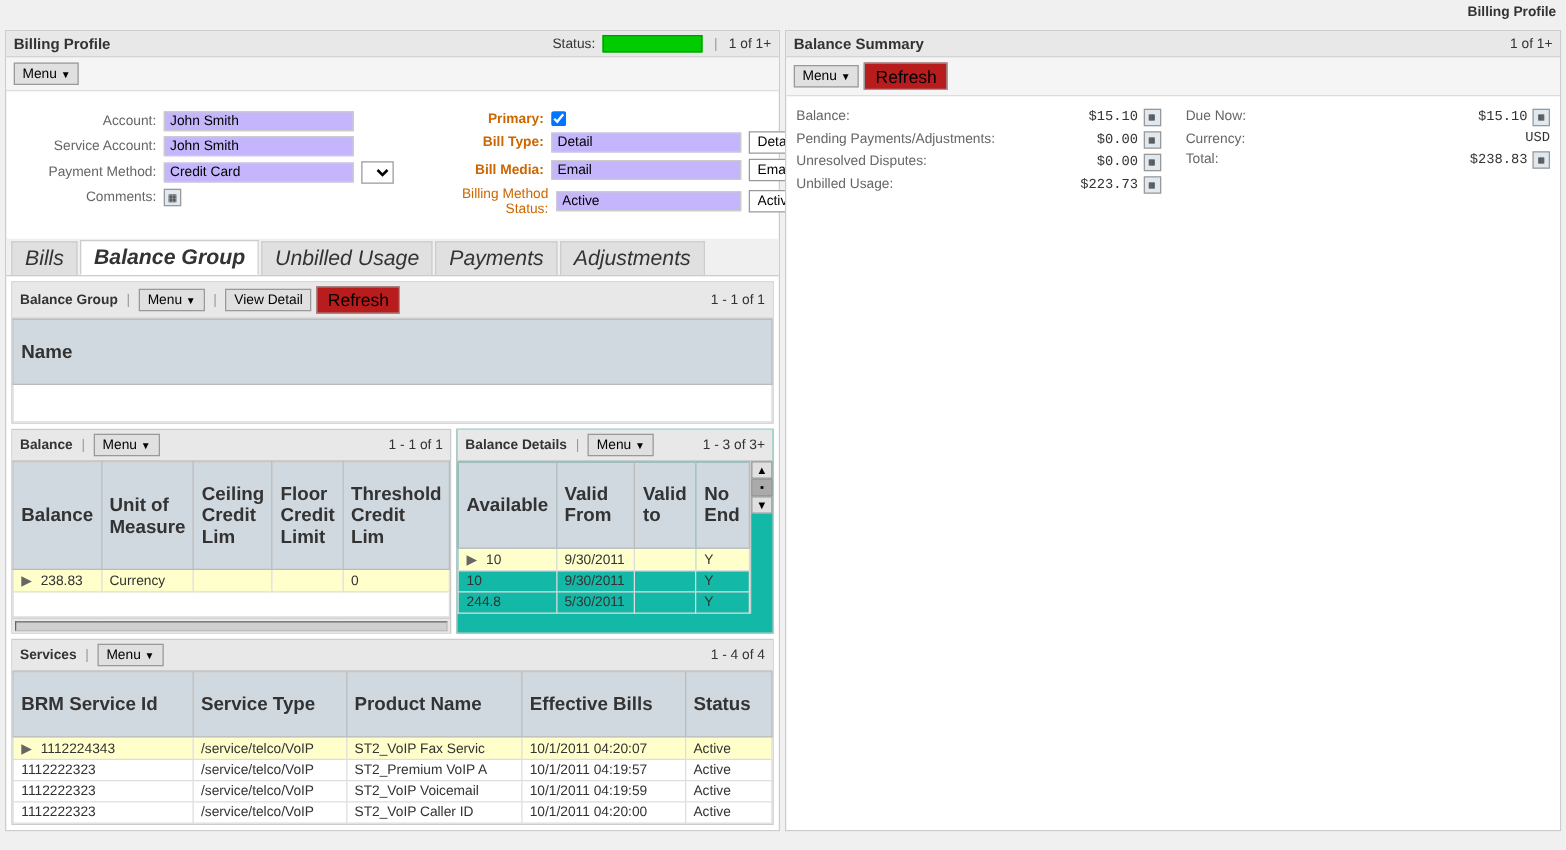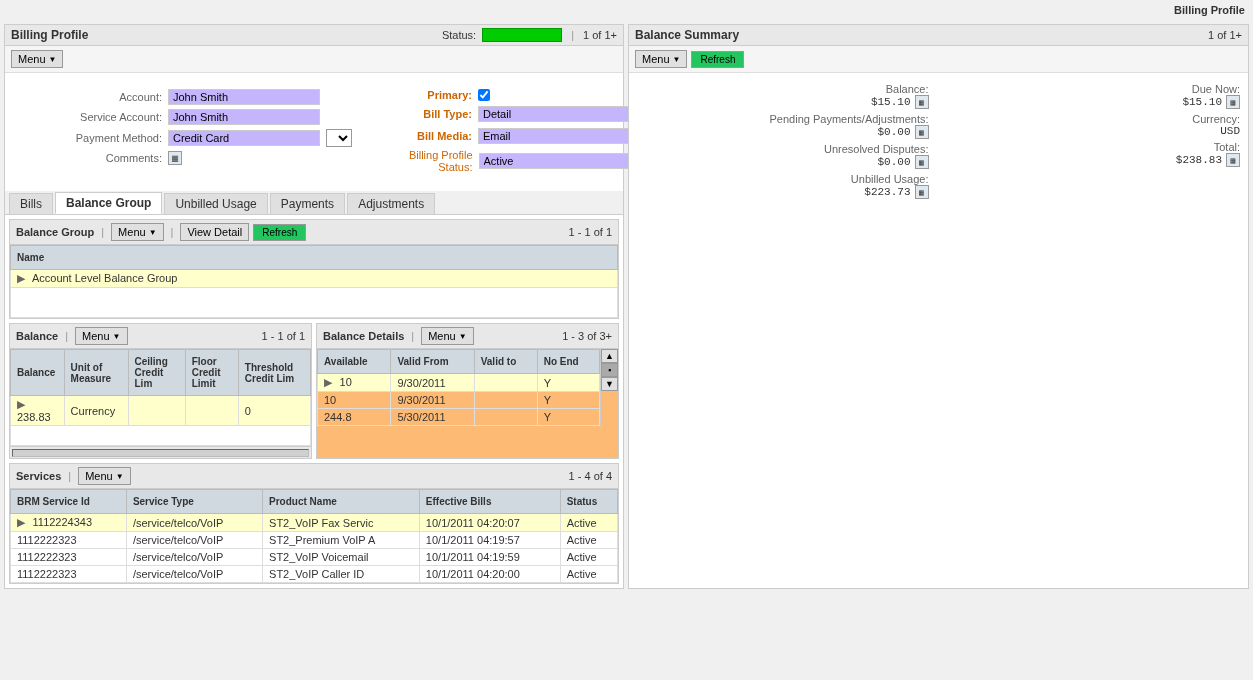--- a/index.html
+++ b/index.html
@@ -10,65 +10,65 @@
     .main-container { display: flex; gap: 4px; padding: 4px; }
     
     .panel { border: 1px solid #ccc; background: #fff; }
     .panel-header { background: #e8e8e8; border-bottom: 1px solid #ccc; padding: 3px 6px; display: flex; align-items: center; justify-content: space-between; }
     .panel-title { font-weight: bold; font-size: 12px; }
     .panel-header-right { display: flex; align-items: center; gap: 6px; font-size: 11px; }
     .status-green { background: #00cc00; width: 80px; height: 14px; display: inline-block; border: 1px solid #009900; }
     
     .menu-btn { background: #e0e0e0; border: 1px solid #999; padding: 2px 6px; cursor: pointer; font-size: 11px; display: inline-flex; align-items: center; gap: 3px; }
     .menu-btn::after { content: '▼'; font-size: 8px; }
-    .refresh-btn { background: #22c55e; border: 1px solid #999; padding: 2px 8px; cursor: pointer; font-size: 10px; }
+    .refresh-btn { background: #b91c1c; border: 1px solid #999; padding: 2px 8px; cursor: pointer; font-size: 14px; }
     
     .toolbar { padding: 4px 6px; display: flex; align-items: center; gap: 4px; border-bottom: 1px solid #ddd; background: #f5f5f5; }
     
     .form-grid { display: grid; grid-template-columns: 1fr 1fr; padding: 8px 12px; gap: 4px 20px; }
     .form-row { display: flex; align-items: center; gap: 6px; padding: 2px 0; }
     .form-label { color: #666; text-align: right; min-width: 100px; font-size: 11px; }
     .form-input { border: 1px solid #ccc; padding: 1px 4px; font-size: 11px; background: #c4b5fd; min-width: 100px; }
     .form-select { border: 1px solid #999; padding: 1px 2px; font-size: 11px; background: #fff; }
     .checkbox { width: 12px; height: 12px; }
     .primary-label { color: #cc6600; font-weight: bold; }
     .billing-status-label { color: #cc6600; }
     
     .tabs { display: flex; border-bottom: 1px solid #ccc; background: #f0f0f0; padding: 0 4px; margin-top: 2px; }
-    .tab { padding: 3px 10px; border: 1px solid #ccc; border-bottom: none; background: #e0e0e0; cursor: pointer; font-size: 12px; margin-right: 2px; margin-top: 2px; }
+    .tab { padding: 3px 10px; border: 1px solid #ccc; border-bottom: none; background: #e0e0e0; cursor: pointer; font-size: 17px; margin-right: 2px; margin-top: 2px; font-style: italic; }
     .tab.active { background: #fff; border-bottom: 1px solid #fff; font-weight: bold; margin-top: 1px; }
     
     .left-panel { width: 620px; flex-shrink: 0; }
     .right-panel { flex: 1; }
     
     .section { border: 1px solid #ccc; background: #fff; margin: 4px; }
     .section-header { background: #e8e8e8; border-bottom: 1px solid #ccc; padding: 3px 6px; display: flex; align-items: center; justify-content: space-between; }
     .section-title { font-weight: bold; font-size: 11px; }
     
     .data-table { width: 100%; border-collapse: collapse; font-size: 11px; }
-    .data-table th { background: #d0d8e0; border: 1px solid #bbb; padding: 6px 6px; text-align: left; font-weight: bold; font-size: 10px; }
+    .data-table th { background: #d0d8e0; border: 1px solid #bbb; padding: 17px 6px; text-align: left; font-weight: bold; font-size: 15px; }
     .data-table td { border: 1px solid #ddd; padding: 2px 6px; }
     .data-table tr.selected { background: #ffffcc; }
     
     .expand-arrow { color: #666; margin-right: 4px; cursor: pointer; }
     
     .balance-section { display: flex; gap: 4px; margin: 4px; }
     .balance-left { flex: 1; border: 1px solid #ccc; background: #fff; }
-    .balance-right { flex: 1; border: 1px solid #ccc; background: #fdba74; }
+    .balance-right { flex: 1; border: 1px solid #ccc; background: #14b8a6; }
     .scroll-btn { background: #e0e0e0; border: 1px solid #999; padding: 1px 3px; font-size: 9px; cursor: pointer; }
     
     .hscroll { border-top: 1px solid #ccc; background: #e8e8e8; height: 12px; display: flex; align-items: center; padding: 0 2px; }
     .hscroll-track { flex: 1; background: #d0d0d0; height: 8px; border: 1px inset #bbb; }
     
     .services-section { border: 1px solid #ccc; background: #fff; margin: 4px; }
     
     .count-label { font-size: 11px; color: #333; }
     
     .sep { color: #999; margin: 0 3px; }
-    .bs-row { display: flex; justify-content: space-between; align-items: flex-end; padding: 2px 0; flex-direction: column; }
+    .bs-row { display: flex; justify-content: space-between; align-items: flex-start; padding: 2px 0; }
     .bs-label { color: #666; font-size: 11px; }
     .bs-value { font-size: 11px; display: flex; align-items: center; gap: 4px; font-family: Liberation Mono, monospace; }
     .cal-icon { width: 14px; height: 14px; background: #e0e8f0; border: 1px solid #999; display: inline-flex; align-items: center; justify-content: center; font-size: 8px; cursor: pointer; }
     
     .view-detail-btn { background: #e0e0e0; border: 1px solid #999; padding: 2px 6px; cursor: pointer; font-size: 11px; }
     
     .bd-table-wrap { display: flex; }
     .bd-table { flex: 1; }
     .bd-scrollbar { display: flex; flex-direction: column; border-left: 1px solid #ccc; }
   </style>
@@ -86,21 +86,21 @@
         <span>Status:</span>
         <span class="status-green"></span>
         <span class="sep">|</span>
         <span>1 of 1+</span>
       </div>
     </div>
     <div class="toolbar">
       <button class="menu-btn">Menu</button>
     </div>
 
-    <div style="padding: 6px 8px; margin-left: 37px;">
+    <div style="padding: 6px 8px;">
       <div class="form-grid">
 
         <div>
           <div class="form-row">
             <span class="form-label">Account:</span>
             <input class="form-input" type="text" value="John Smith" style="">
           </div>
           <div class="form-row">
             <span class="form-label">Service Account:</span>
             <input class="form-input" type="text" value="John Smith" style="">
@@ -125,21 +125,21 @@
             <span class="form-label primary-label">Bill Type:</span>
             <input class="form-input" type="text" value="Detail" style="min-width: 80px;">
             <select class="form-select"><option>Detail</option></select>
           </div>
           <div class="form-row">
             <span class="form-label primary-label">Bill Media:</span>
             <input class="form-input" type="text" value="Email" style="min-width: 80px;">
             <select class="form-select"><option>Email</option></select>
           </div>
           <div class="form-row">
-            <span class="form-label billing-status-label">Billing Profile Status:</span>
+            <span class="form-label billing-status-label">Billing Method Status:</span>
             <input class="form-input" type="text" value="Active" style="min-width: 70px;">
             <select class="form-select"><option>Active</option></select>
           </div>
         </div>
       </div>
     </div>
 
     <div class="tabs">
       <div class="tab">Bills</div>
       <div class="tab active">Balance Group</div>
@@ -160,26 +160,20 @@
         </div>
         <span class="count-label">1 - 1 of 1</span>
       </div>
       <table class="data-table">
         <thead>
           <tr>
             <th>Name</th>
           </tr>
         </thead>
         <tbody>
-          <tr class="selected">
-            <td>
-              <span class="expand-arrow">▶</span>
-              <span>Account Level Balance Group</span>
-            </td>
-          </tr>
           <tr>
               <td style="height:30px;"></td>
             </tr>
         </tbody>
       </table>
     </div>
 
     <div class="balance-section">
 
       <div class="balance-left">

